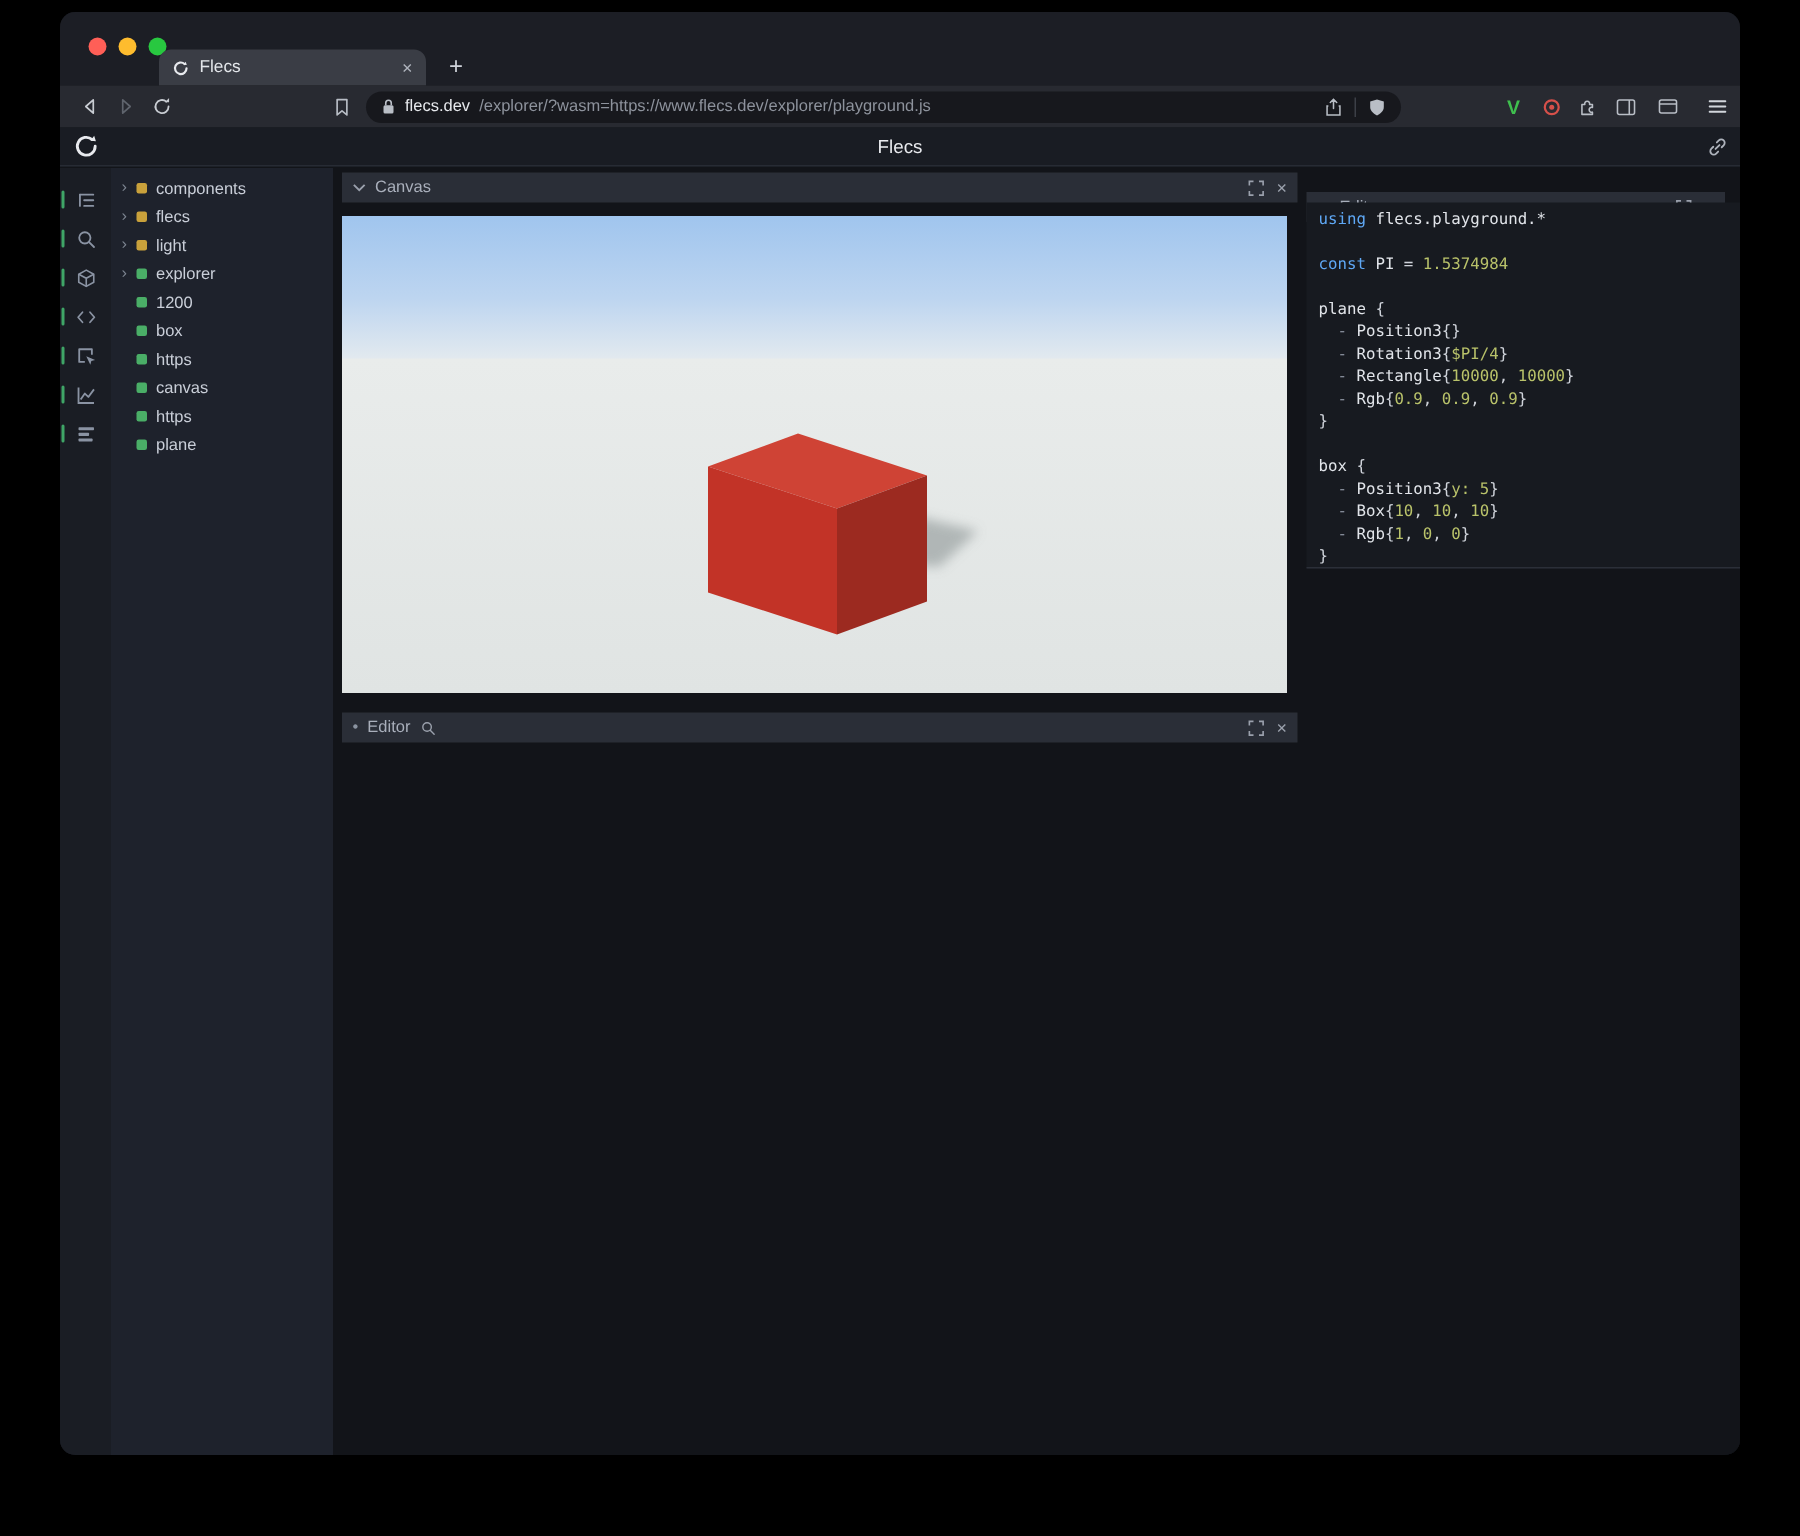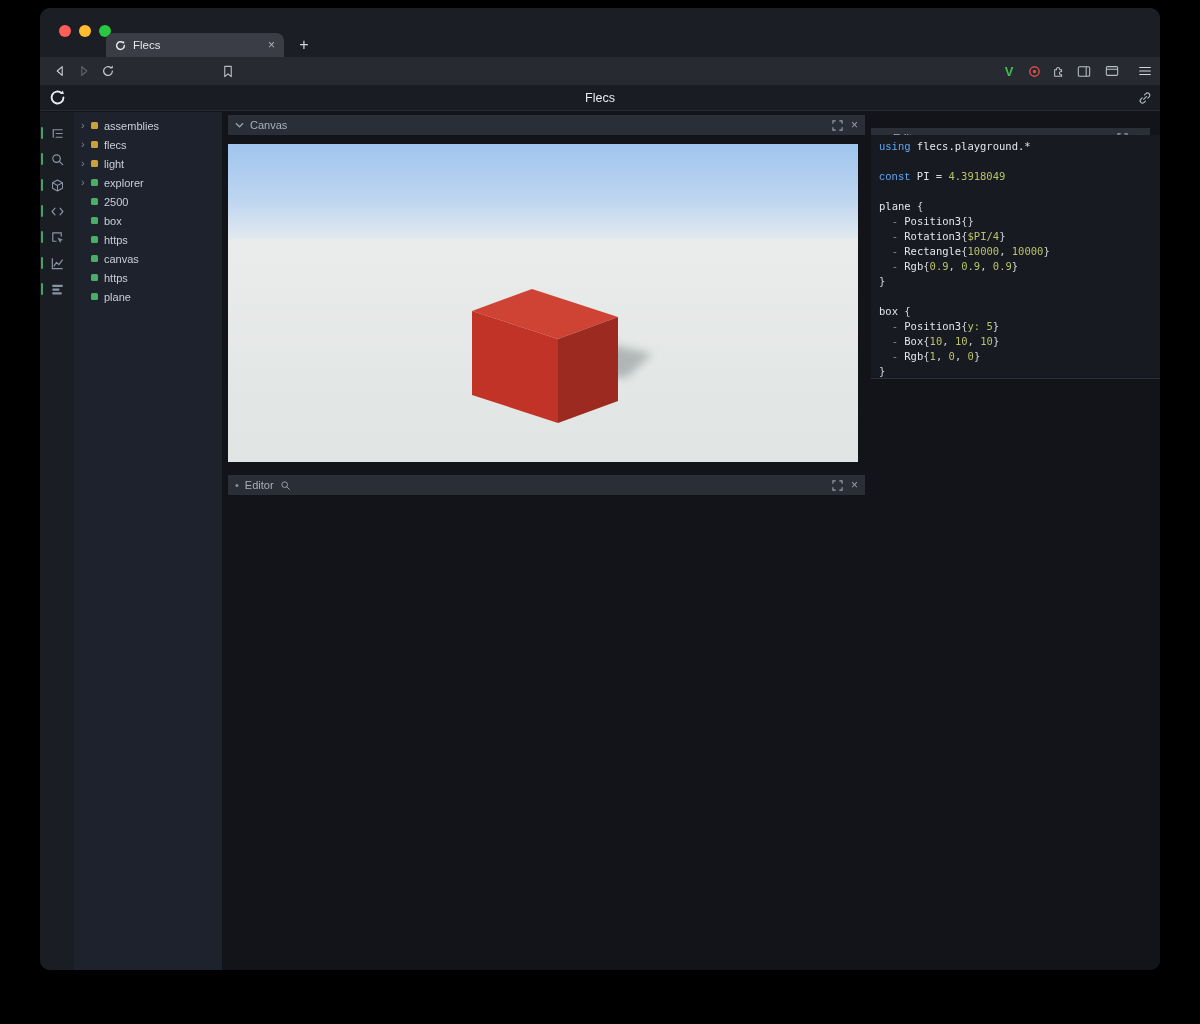--- a/index.html
+++ b/index.html
@@ -57,21 +57,21 @@
   .bullet { color:#8a93a0; font-size:11px; }
 
   .canvas-head { left:6px; top:3px; width:637px; }
   .canvas-body { position:absolute; left:6px; top:32px; width:630px; height:318px; }
   .search-head { left:6px; top:363px; width:637px; }
   .editor-head { left:649px; top:16px; width:279px; }
   .editor-body { position:absolute; left:649px; top:23px; width:289px; height:244px;
                  background:#171a20; border-bottom:1px solid #2b2f38; padding:4px 0 0 8px; overflow:hidden; }
   .code-line { white-space:pre; font-family:"DejaVu Sans Mono", monospace; font-size:10.5px;
                line-height:15px; height:15px; color:#dfe2e8; }
-  .c-kw{color:#5fa8f5;font-family:Liberation Mono, monospace;} .c-id{color:#e2e5ea;} .c-num{color:#b9c26a;}
+  .c-kw{color:#5fa8f5;} .c-id{color:#e2e5ea;} .c-num{color:#b9c26a;}
   .c-pun{color:#cfd3da;} .c-dash{color:#8a919e;}
 
   svg { display:block; }
 </style>
 </head>
 <body>
 
 <div class="window">
 
   <div class="tabbar">
@@ -107,20 +107,38 @@
           <path d="M13 8a5 5 0 1 1-1.7-3.7" fill="none" stroke="#c8ccd2" stroke-width="1.4" stroke-linecap="round"></path>
           <path d="M13.4 1.6v3.2h-3.2z" fill="#c8ccd2"></path>
         </svg>
     </div>
     <div class="navbtn" style="left:176px">
       <svg width="12" height="13" viewBox="0 0 12 14">
           <path d="M2.5 1.5h7v11L6 9.6 2.5 12.5Z" fill="none" stroke="#b9bec6" stroke-width="1.2" stroke-linejoin="round"></path>
         </svg>
     </div>
 
+    <div class="urlbar">
+      <svg width="10" height="12" viewBox="0 0 12 14">
+        <rect x="2" y="6" width="8" height="6.5" rx="1.2" fill="#b9bec6"></rect>
+        <path d="M3.8 6V4.2a2.2 2.2 0 0 1 4.4 0V6" fill="none" stroke="#b9bec6" stroke-width="1.3"></path>
+      </svg>
+      <span class="url-domain">flecs.dev</span>
+        <span class="url-path">/explorer/?wasm=https://www.flecs.dev/explorer/playground.js</span>
+      <span class="url-right">
+        <svg width="12" height="13" viewBox="0 0 14 15">
+          <path d="M7 1.5v7M4.5 3.8 7 1.3l2.5 2.5" fill="none" stroke="#b9bec6" stroke-width="1.2" stroke-linecap="round"></path>
+          <path d="M3 6.5H2v7h10v-7h-1" fill="none" stroke="#b9bec6" stroke-width="1.2"></path>
+        </svg>
+        <span class="url-sep"></span>
+        <svg width="12" height="13" viewBox="0 0 14 15">
+          <path d="M7 1.5 12.3 3v4.4c0 3.3-2.6 5-5.3 6.6-2.7-1.6-5.3-3.3-5.3-6.6V3Z" fill="#b9bec6"></path>
+        </svg>
+      </span>
+    </div>
 
     <div class="extrow" style="left:958px">
       <span class="v-badge">V</span>
     </div>
     <div class="extrow" style="left:983px">
       <svg width="13" height="13" viewBox="0 0 14 14">
           <circle cx="7" cy="7" r="5" fill="none" stroke="#d6504a" stroke-width="1.6"></circle>
           <circle cx="7" cy="7" r="1.8" fill="#d6504a"></circle>
         </svg>
     </div>
@@ -224,41 +242,41 @@
               <rect x="2.5" y="11" width="10" height="2.2" rx="0.5"></rect>
             </g>
           </svg>
       </div>
     </div>
 
     <div class="tree" id="tree-list">
         <div class="trow">
           <span class="tarrow">›</span>
           <span class="tsq" style="background: rgb(201, 161, 59);"></span>
-          <span class="tlabel">assemblies</span>
+          <span class="tlabel">components</span>
         </div>
         <div class="trow">
           <span class="tarrow">›</span>
           <span class="tsq" style="background: rgb(201, 161, 59);"></span>
           <span class="tlabel">flecs</span>
         </div>
         <div class="trow">
           <span class="tarrow">›</span>
           <span class="tsq" style="background: rgb(201, 161, 59);"></span>
           <span class="tlabel">light</span>
         </div>
         <div class="trow">
           <span class="tarrow">›</span>
           <span class="tsq" style="background: rgb(74, 174, 103);"></span>
           <span class="tlabel">explorer</span>
         </div>
         <div class="trow">
           <span class="tarrow"></span>
           <span class="tsq" style="background: rgb(74, 174, 103);"></span>
-          <span class="tlabel">2500</span>
+          <span class="tlabel">1200</span>
         </div>
         <div class="trow">
           <span class="tarrow"></span>
           <span class="tsq" style="background: rgb(74, 174, 103);"></span>
           <span class="tlabel">box</span>
         </div>
         <div class="trow">
           <span class="tarrow"></span>
           <span class="tsq" style="background: rgb(74, 174, 103);"></span>
           <span class="tlabel">https</span>
@@ -362,21 +380,21 @@
                 <path d="M4 11H1V8"></path>
               </g>
             </svg>
           <span class="pclose">×</span>
         </span>
       </div>
 
       <div class="editor-body" id="code-block">
           <div class="code-line"><span class="c-kw">using </span><span class="c-id">flecs.playground.*</span></div>
           <div class="code-line">&nbsp;</div>
-          <div class="code-line"><span class="c-kw">const </span><span class="c-id">PI </span><span class="c-pun">= </span><span class="c-num">4.3918049</span></div>
+          <div class="code-line"><span class="c-kw">const </span><span class="c-id">PI </span><span class="c-pun">= </span><span class="c-num">1.5374984</span></div>
           <div class="code-line">&nbsp;</div>
           <div class="code-line"><span class="c-id">plane </span><span class="c-pun">{</span></div>
           <div class="code-line"><span class="c-dash">  - </span><span class="c-id">Position3</span><span class="c-pun">{}</span></div>
           <div class="code-line"><span class="c-dash">  - </span><span class="c-id">Rotation3</span><span class="c-pun">{</span><span class="c-num">$PI/4</span><span class="c-pun">}</span></div>
           <div class="code-line"><span class="c-dash">  - </span><span class="c-id">Rectangle</span><span class="c-pun">{</span><span class="c-num">10000</span><span class="c-pun">, </span><span class="c-num">10000</span><span class="c-pun">}</span></div>
           <div class="code-line"><span class="c-dash">  - </span><span class="c-id">Rgb</span><span class="c-pun">{</span><span class="c-num">0.9</span><span class="c-pun">, </span><span class="c-num">0.9</span><span class="c-pun">, </span><span class="c-num">0.9</span><span class="c-pun">}</span></div>
           <div class="code-line"><span class="c-pun">}</span></div>
           <div class="code-line">&nbsp;</div>
           <div class="code-line"><span class="c-id">box </span><span class="c-pun">{</span></div>
           <div class="code-line"><span class="c-dash">  - </span><span class="c-id">Position3</span><span class="c-pun">{</span><span class="c-num">y: </span><span class="c-num">5</span><span class="c-pun">}</span></div>

